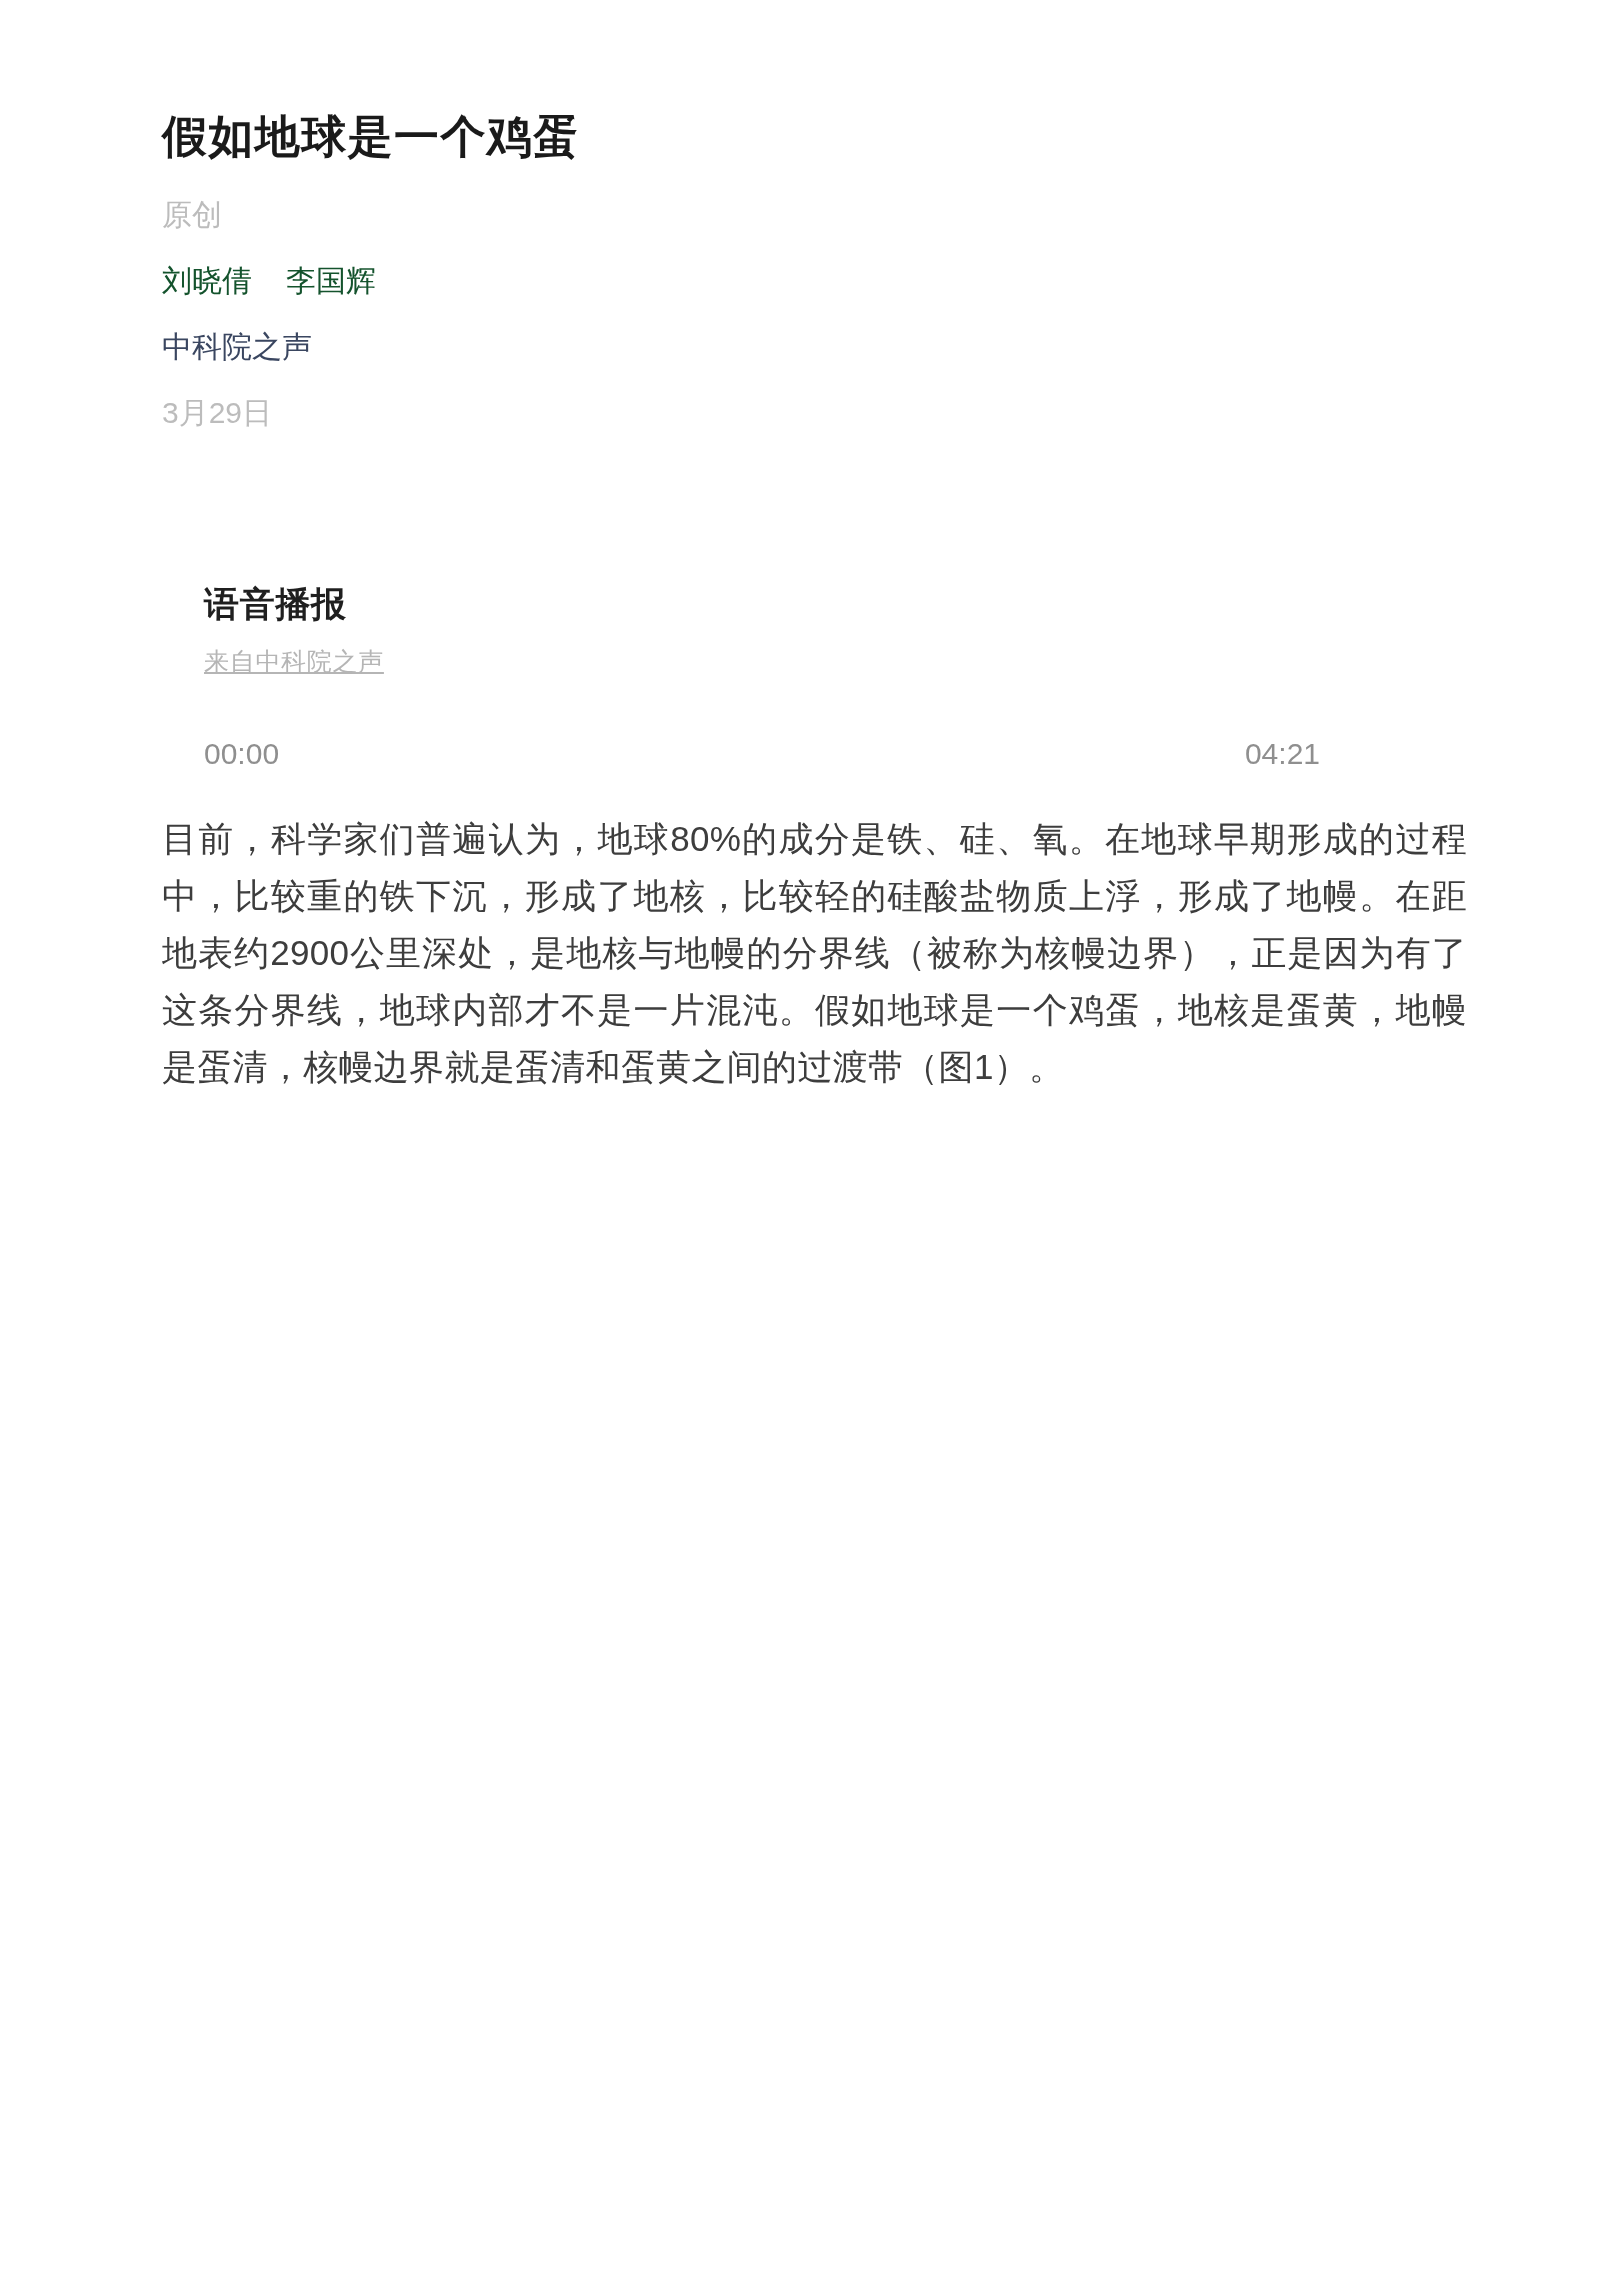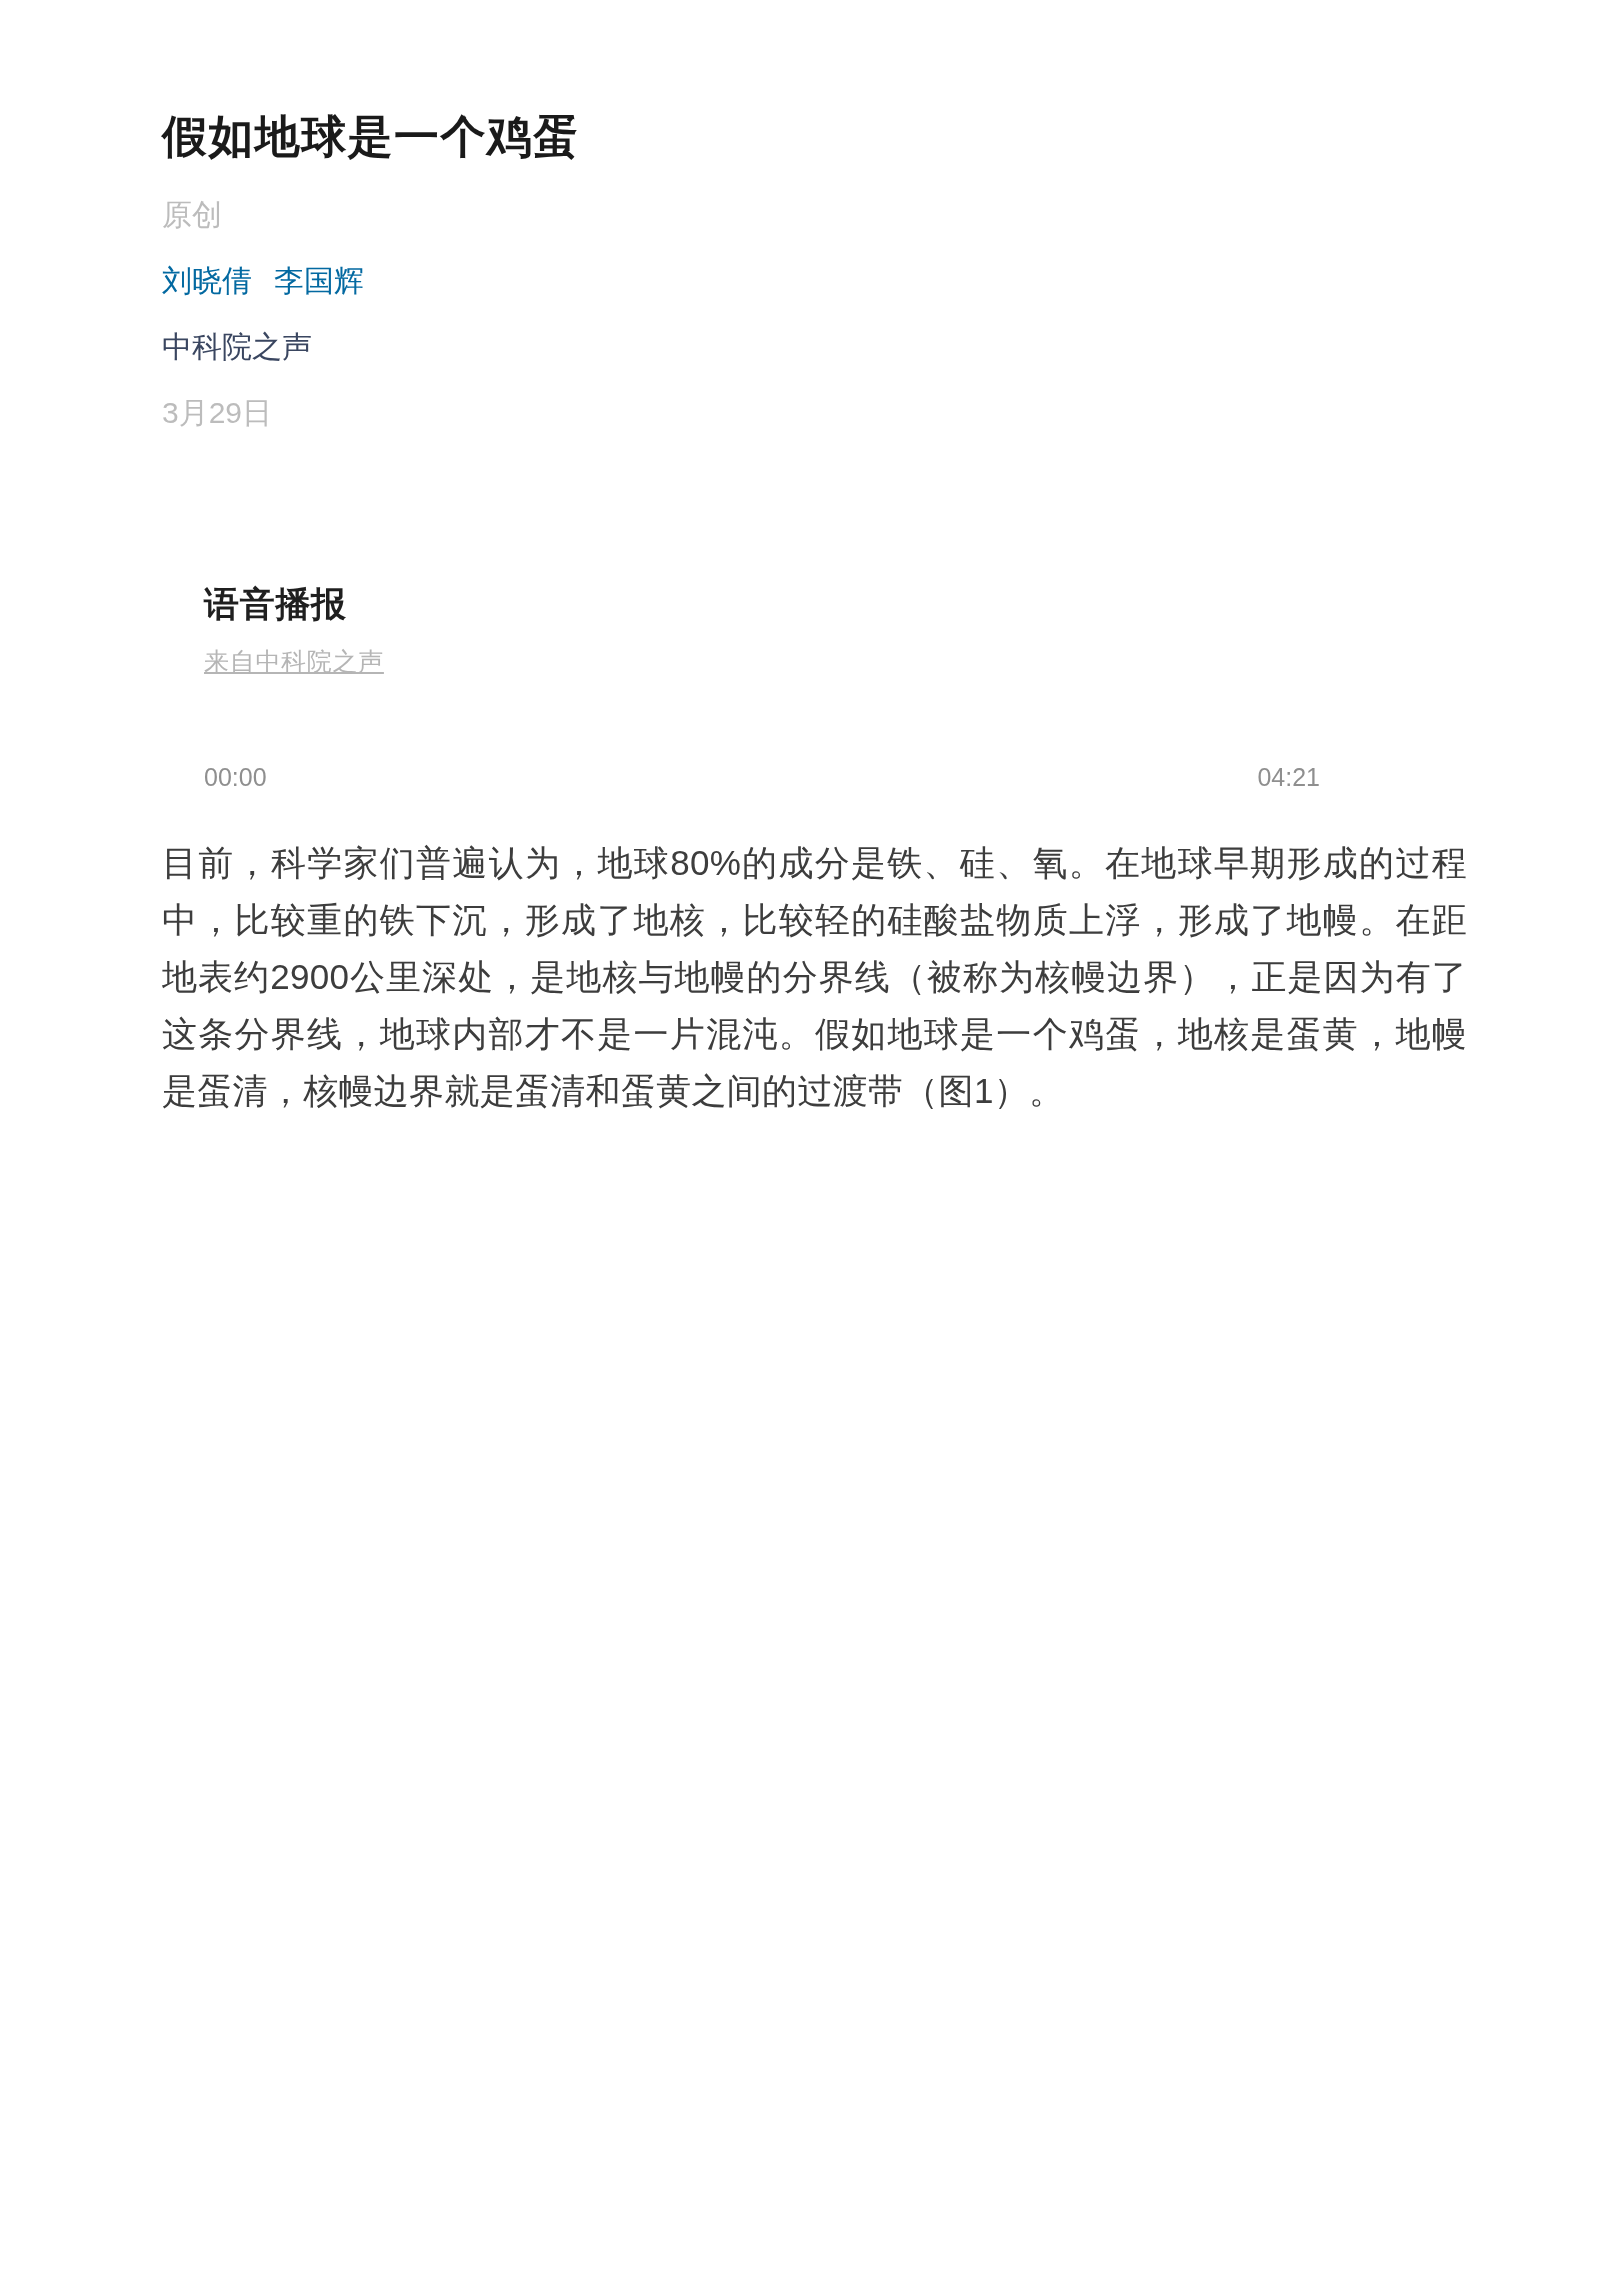--- a/index.html
+++ b/index.html
@@ -31,21 +31,21 @@
     margin-top: 26.6px;
     font-size: 30px;
     line-height: 40px;
     display: flex;
     align-items: baseline;
     gap: 26px;
     white-space: nowrap;
     flex-direction: column;
   }
   .original-badge { color: #bcbcbc; }
-  .authors { display: flex; gap: 22px; color: #0369a1; font-family: Liberation Serif, serif; }
+  .authors { display: flex; gap: 34px; color: #14532d; font-family: Liberation Serif, serif; }
   .account-link { color: #3a4660; cursor: pointer; }
   .publish-date { color: #bcbcbc; }
 
   .voice-player {
     margin-top: 152px;
     margin-left: 42px;
     width: 1116px;
   }
   .voice-title {
     font-size: 35px;
@@ -57,24 +57,24 @@
   }
   .voice-source {
     margin-top: 15px;
     font-size: 25px;
     line-height: 33px;
     color: #b5b5b5;
     letter-spacing: 0.7px;
     text-decoration: underline;
   }
   .voice-times {
-    margin-top: 84px;
+    margin-top: 60px;
     display: flex;
     justify-content: space-between;
-    font-size: 25px;
+    font-size: 30px;
     line-height: 31px;
     color: #8f8f8f;
   }
   .article-body {
     margin-top: 41px;
     font-size: 35px;
     line-height: 57px;
     color: #3d3d3d;
     text-align: justify;
     letter-spacing: 0.3px;

